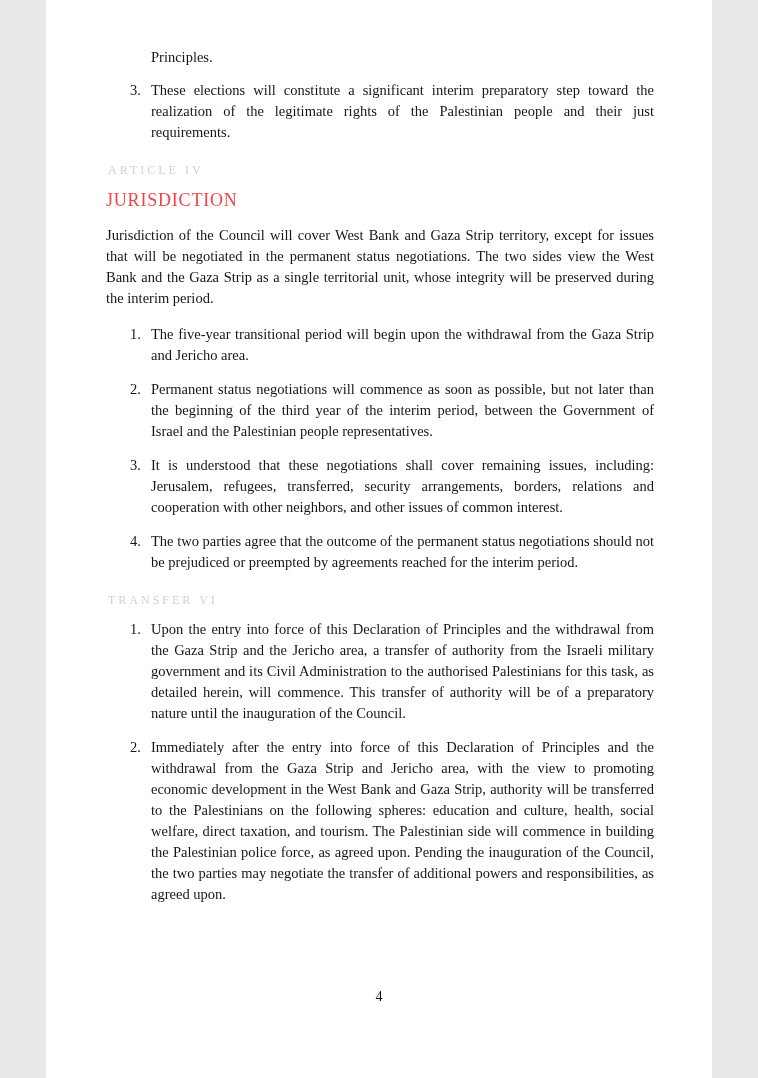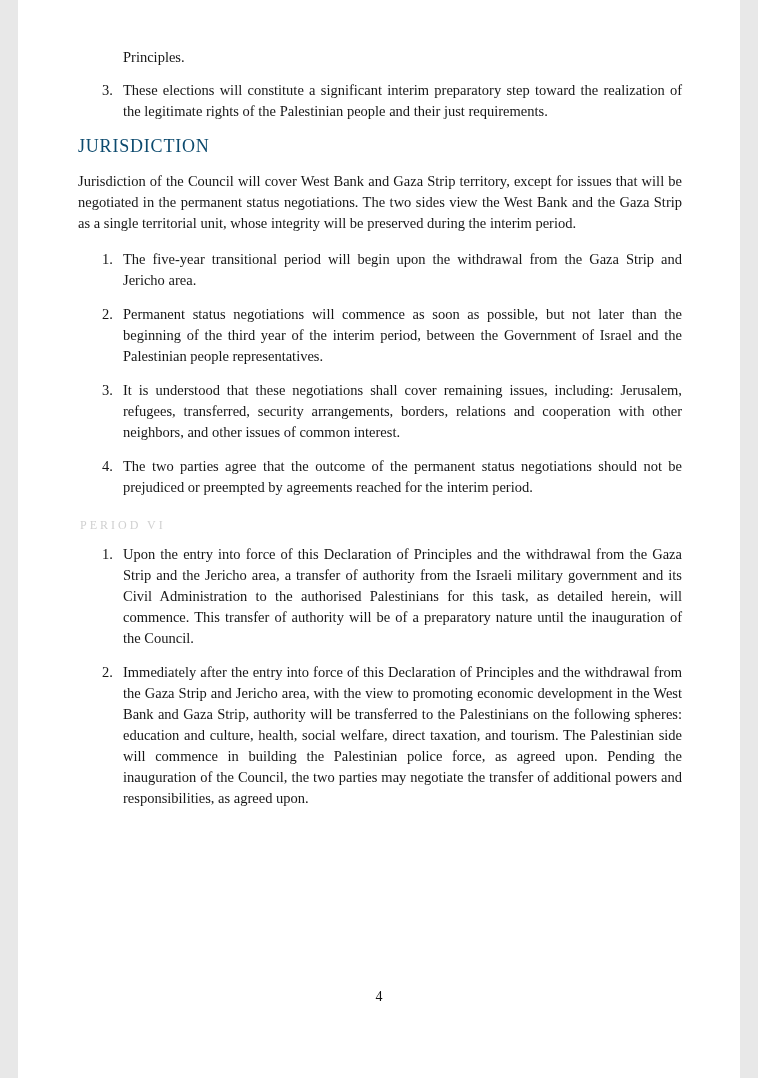--- a/index.html
+++ b/index.html
@@ -1,19 +1,19 @@
 <!DOCTYPE html>
 <html><head>
 <meta charset="utf-8">
 <style>
   html, body { margin: 0; padding: 0; }
   body { background: #e8e8e8; }
   .page {
     position: relative;
-    width: 722px;
+    width: 666px;
     height: 1078px;
     margin: 0 auto;
     background: #ffffff;
     box-sizing: border-box;
     padding: 47px 58px 0 60px;
     font-family: "Liberation Serif", "DejaVu Serif", serif;
     color: #161616;
     font-size: 14.5px;
     line-height: 21px;
     overflow: hidden;
@@ -41,21 +41,21 @@
     opacity: 0.55;
     filter: blur(0.6px);
     font-family: "Liberation Serif", serif;
   }
   h2.section-heading {
     font-size: 18px;
     font-weight: 400;
     letter-spacing: 0.8px;
     margin: 11px 0 14px 0;
     line-height: 22px;
-    color: #0c4a6e;
+    color: #ef4444;
   }
   p.body-para {
     margin: 8px 0 15px 0;
     text-align: justify;
   }
   .page-number {
     position: absolute;
     left: 0;
     right: 0;
     top: 986px;
@@ -69,20 +69,21 @@
 
 <div class="page">
 
   <p class="cont-line">Principles.</p>
 
   <div class="list-item">
     <span class="num">3.</span>
     <span class="txt">These elections will constitute a significant interim preparatory step toward the realization of the legitimate rights of the Palestinian people and their just requirements.</span>
   </div>
 
+  <div class="article-marker">ARTICLE IV</div>
   <h2 class="section-heading">JURISDICTION</h2>
   <p class="body-para">Jurisdiction of the Council will cover West Bank and Gaza Strip territory, except for issues that will be negotiated in the permanent status negotiations. The two sides view the West Bank and the Gaza Strip as a single territorial unit, whose integrity will be preserved during the interim period.</p>
 
 
   <div class="list-item">
     <span class="num">1.</span>
     <span class="txt">The five-year transitional period will begin upon the withdrawal from the Gaza Strip and Jericho area.</span>
   </div>
   <div class="list-item">
     <span class="num">2.</span>
@@ -90,21 +91,21 @@
   </div>
   <div class="list-item">
     <span class="num">3.</span>
     <span class="txt">It is understood that these negotiations shall cover remaining issues, including: Jerusalem, refugees, transferred, security arrangements, borders, relations and cooperation with other neighbors, and other issues of common interest.</span>
   </div>
   <div class="list-item">
     <span class="num">4.</span>
     <span class="txt">The two parties agree that the outcome of the permanent status negotiations should not be prejudiced or preempted by agreements reached for the interim period.</span>
   </div>
 
-  <div class="article-marker">PERIOD VI</div>
+  <div class="article-marker">TRANSFER VI</div>
 
   <div class="list-item">
     <span class="num">1.</span>
     <span class="txt">Upon the entry into force of this Declaration of Principles and the withdrawal from the Gaza Strip and the Jericho area, a transfer of authority from the Israeli military government and its Civil Administration to the authorised Palestinians for this task, as detailed herein, will commence. This transfer of authority will be of a preparatory nature until the inauguration of the Council.</span>
   </div>
   <div class="list-item">
     <span class="num">2.</span>
     <span class="txt">Immediately after the entry into force of this Declaration of Principles and the withdrawal from the Gaza Strip and Jericho area, with the view to promoting economic development in the West Bank and Gaza Strip, authority will be transferred to the Palestinians on the following spheres: education and culture, health, social welfare, direct taxation, and tourism. The Palestinian side will commence in building the Palestinian police force, as agreed upon. Pending the inauguration of the Council, the two parties may negotiate the transfer of additional powers and responsibilities, as agreed upon.</span>
   </div>
 

